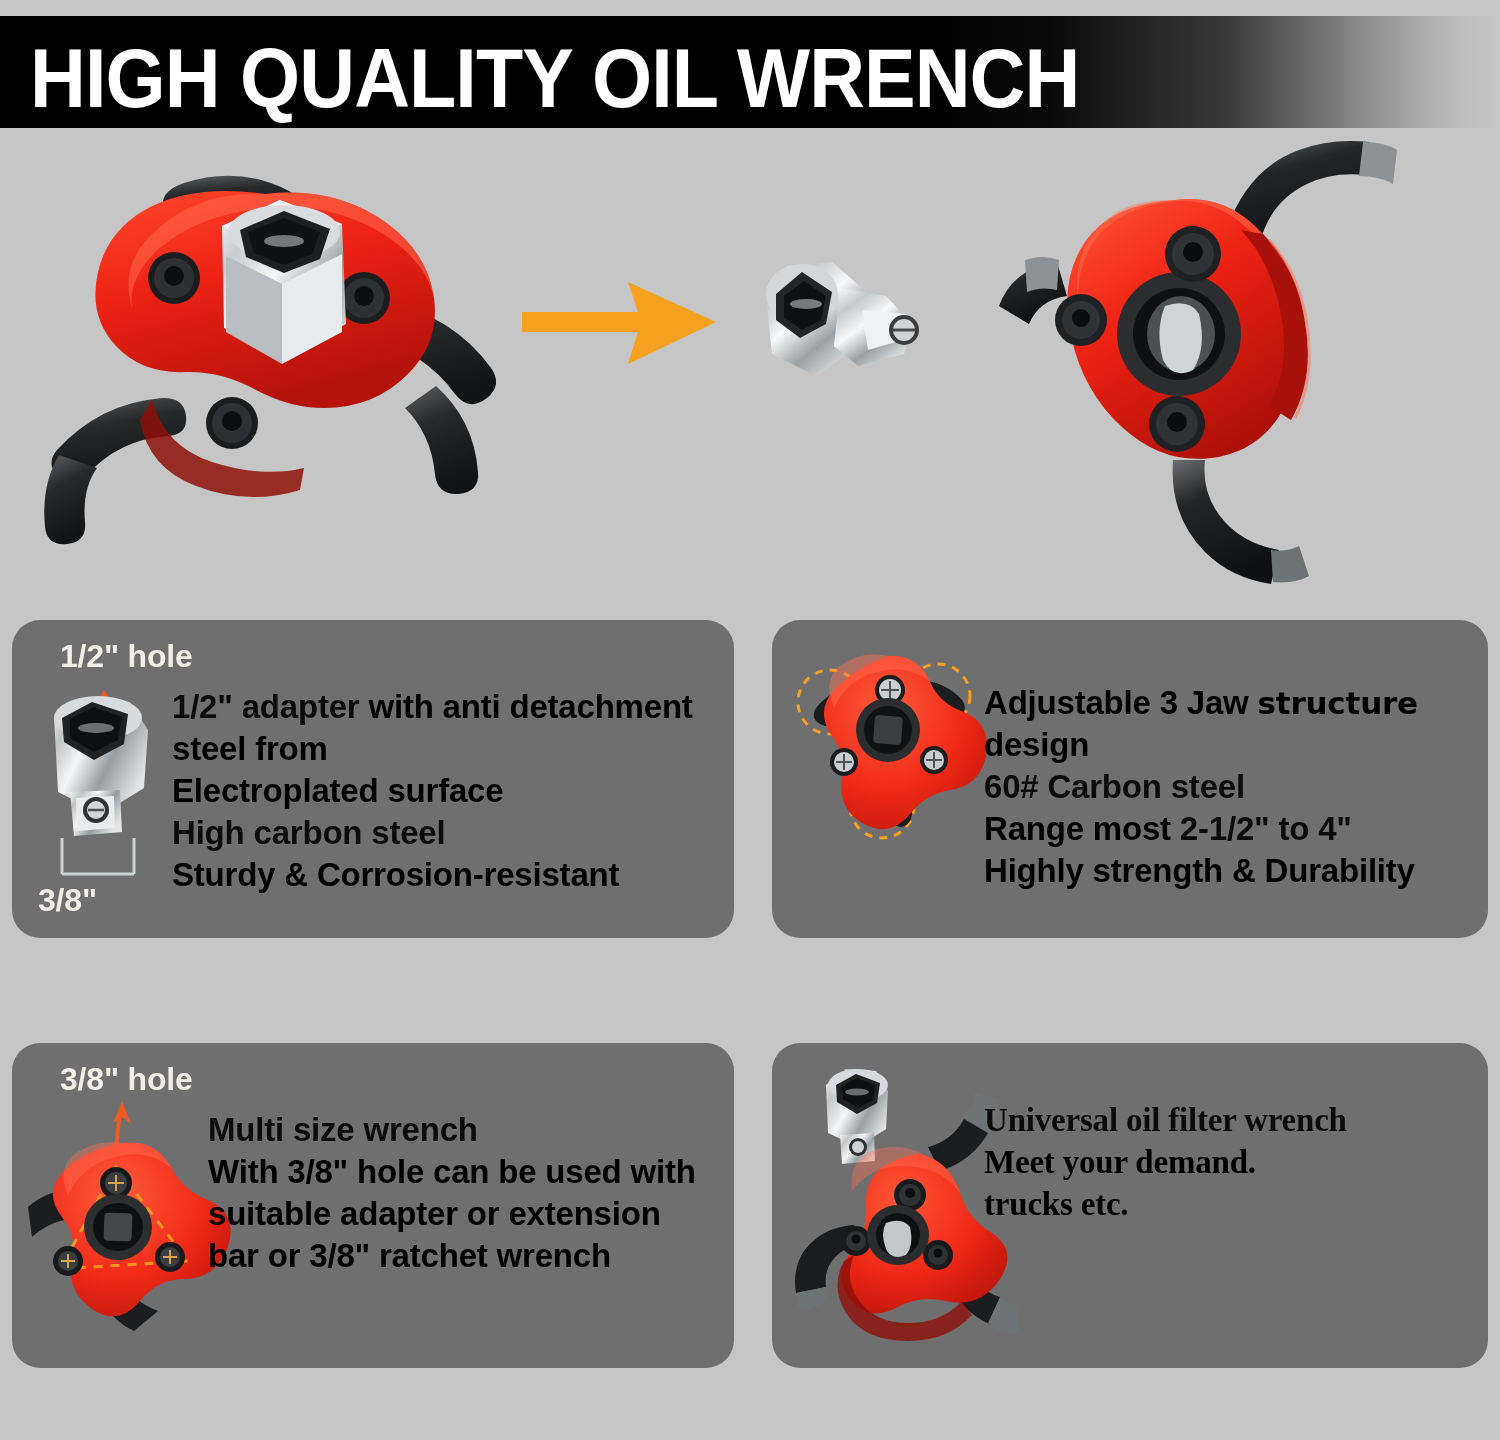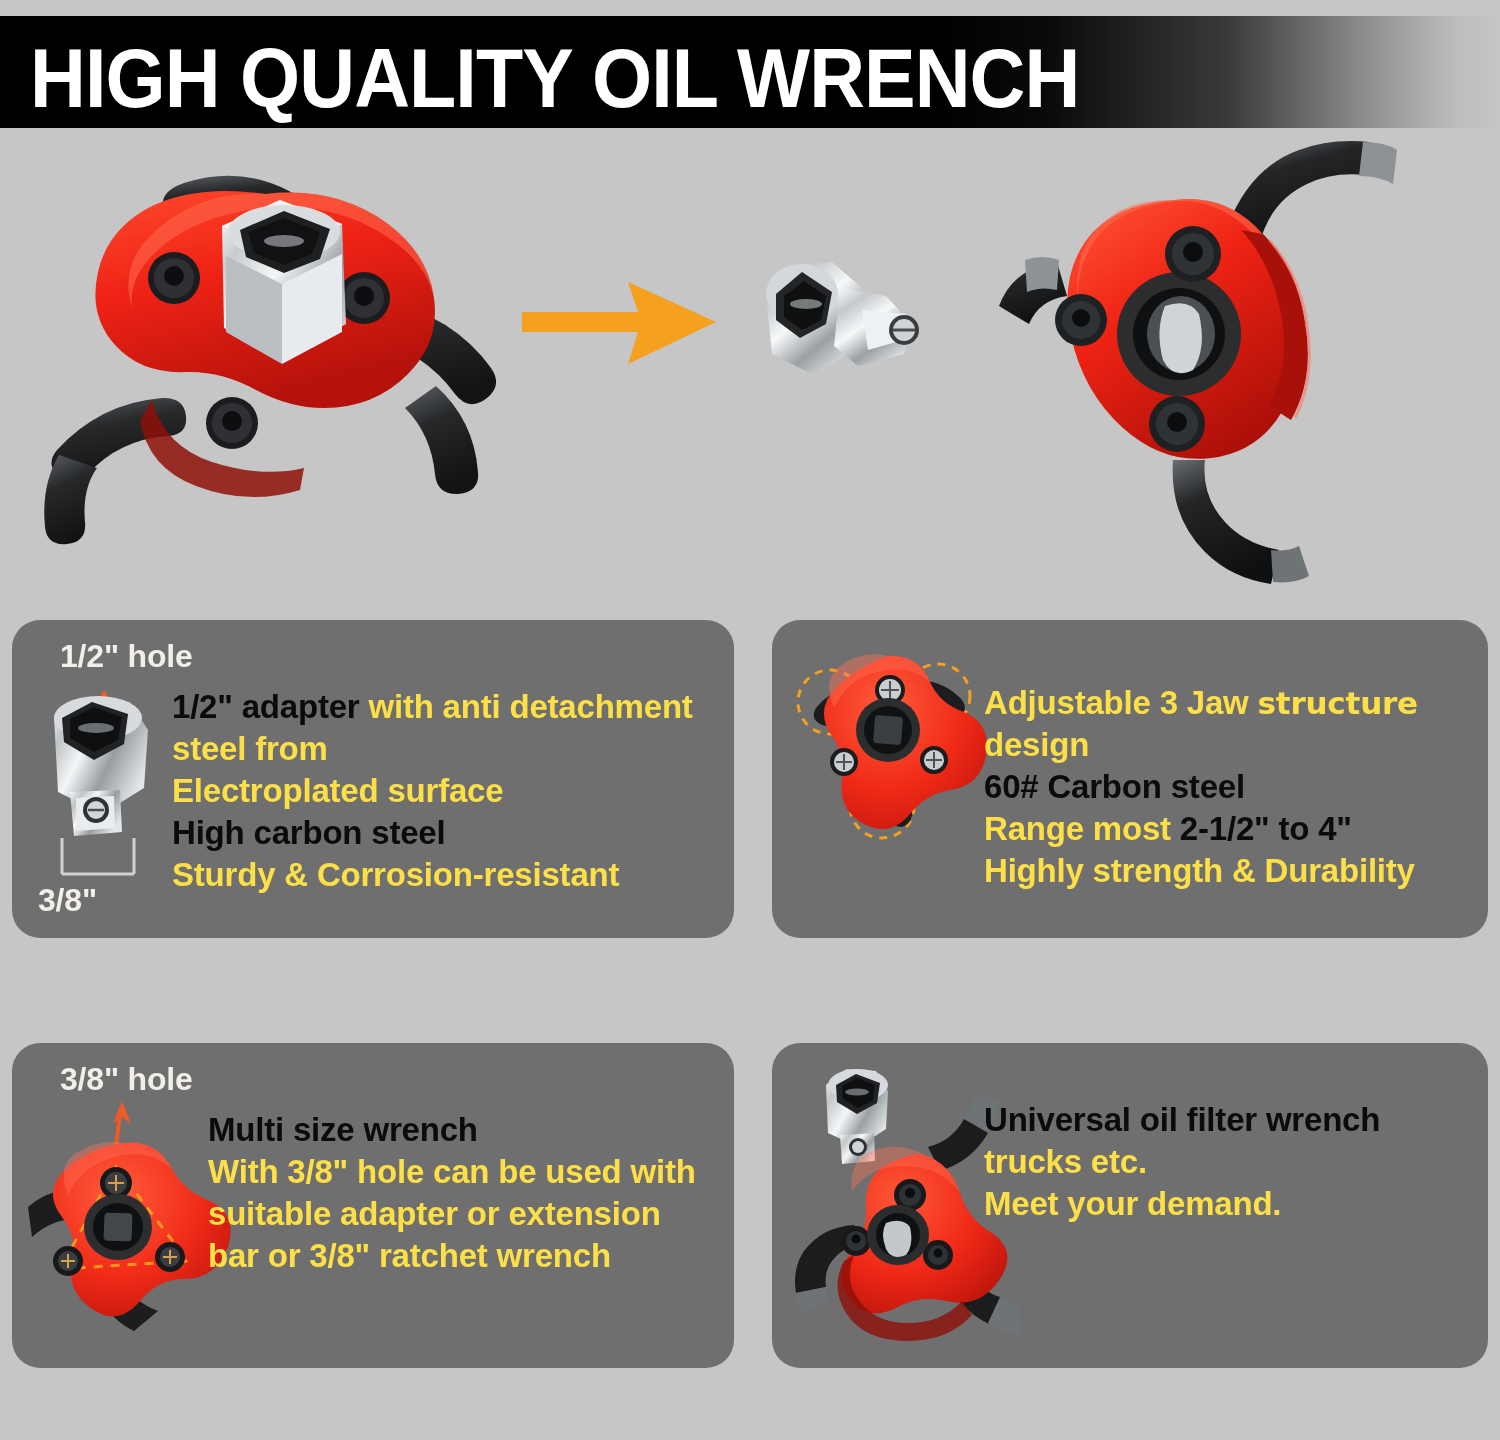--- a/index.html
+++ b/index.html
@@ -44,34 +44,34 @@
 
   
   .card {
     position: absolute;
     background: #6f6f6f;
     border-radius: 28px;
   }
   .card.c1 { left: 12px;  top: 620px;  width: 722px; height: 318px; }
   .card.c2 { left: 772px; top: 620px;  width: 716px; height: 318px; }
   .card.c3 { left: 12px;  top: 1043px; width: 722px; height: 325px; }
-  .card.c4 { left: 772px; top: 1043px; width: 716px; height: 325px; }
+  .card.c4 { left: 772px; top: 1043px; width: 716px; height: 325px; font-family: Liberation Serif, serif; }
 
   .card-art { position: absolute; }
   .card-text { position: absolute; }
 
   .line {
     font-weight: 700;
     font-size: 33px;
     line-height: 42px;
     white-space: nowrap;
     letter-spacing: -0.2px;
   }
   .seg-k { color: #0b0b0b; }
-  .seg-w { color: #fde047; margin-top: 14px; }
+  .seg-w { color: #000000; margin-top: 14px; }
   .seg-alt { font-family: "DejaVu Sans", sans-serif; font-size: 31px; }
 
   .callout {
     position: absolute;
     color: #f2efe9;
     font-weight: 700;
     font-size: 32px;
     white-space: nowrap;
     letter-spacing: -0.2px;
   }
@@ -460,21 +460,21 @@
         <ellipse cx="116" cy="176" rx="22" ry="22" fill="#0f1011"></ellipse>
         <path d="M104 164 q16 -6 24 4 q4 18 -4 28 q-14 6 -20 -6 q-6 -16 0 -26 z" fill="#c3c8cb"></path>
       </svg>
     </div>
 
     <div class="card-text" style="left:212px; top:56px;">
       <div class="line">
         <span class="seg-k">Universal oil filter wrench</span>
       </div>
       <div class="line">
+        <span class="seg-w">Meet your demand.</span>
+      </div>
+      <div class="line">
         <span class="seg-w">trucks etc.</span>
       </div>
-      <div class="line">
-        <span class="seg-w">Meet your demand.</span>
-      </div>
     </div>
   </div>
 
 </div>
 
 </body></html>

